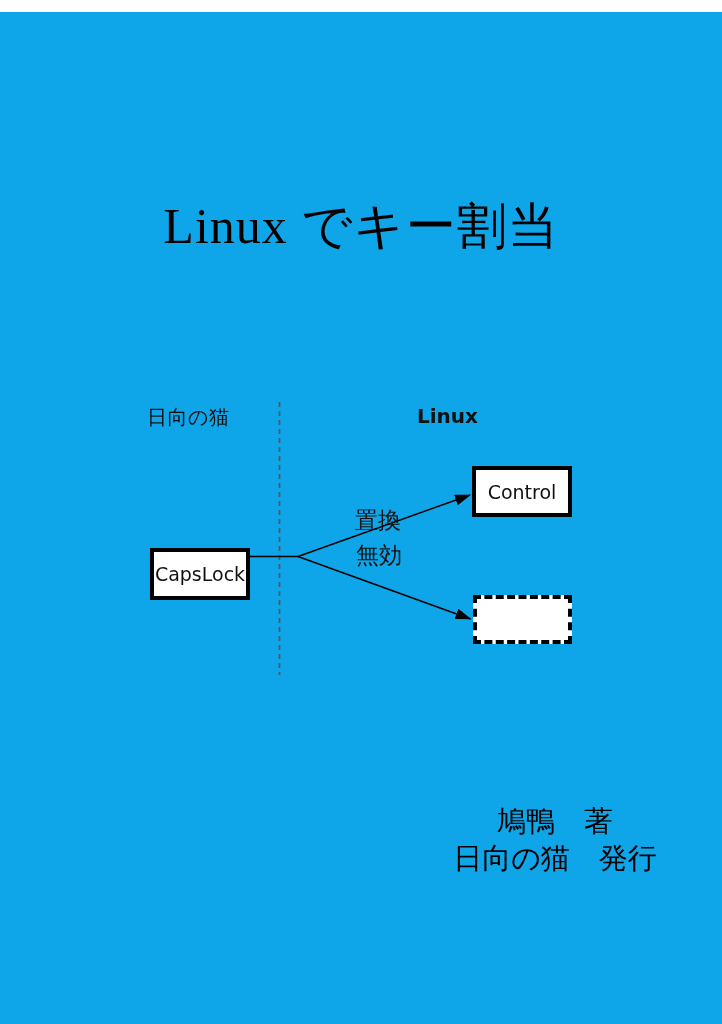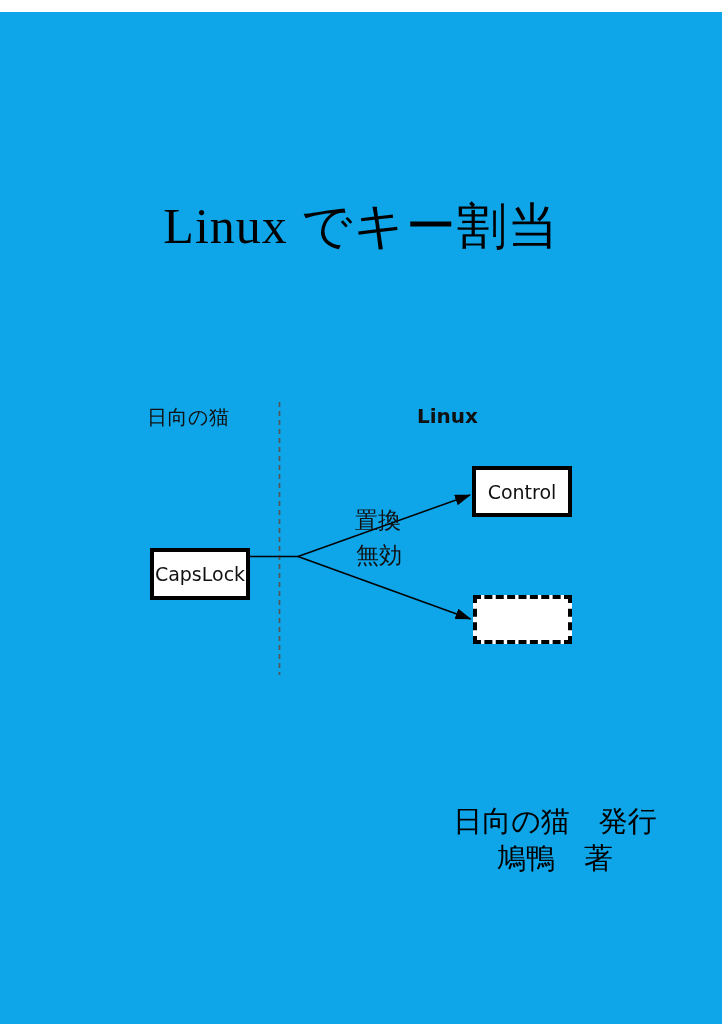--- a/index.html
+++ b/index.html
@@ -117,17 +117,17 @@
     </div>
 
     <div class="keybox box-disabled"></div>
 
     <div class="edge-label label-remap">置換</div>
     <div class="edge-label label-disable">無効</div>
 
   </div>
 
   <div class="credits">
+    <div>鳩鴨　著</div>
     <div>日向の猫　発行</div>
-    <div>鳩鴨　著</div>
   </div>
 
 </div>
 
 </body></html>

